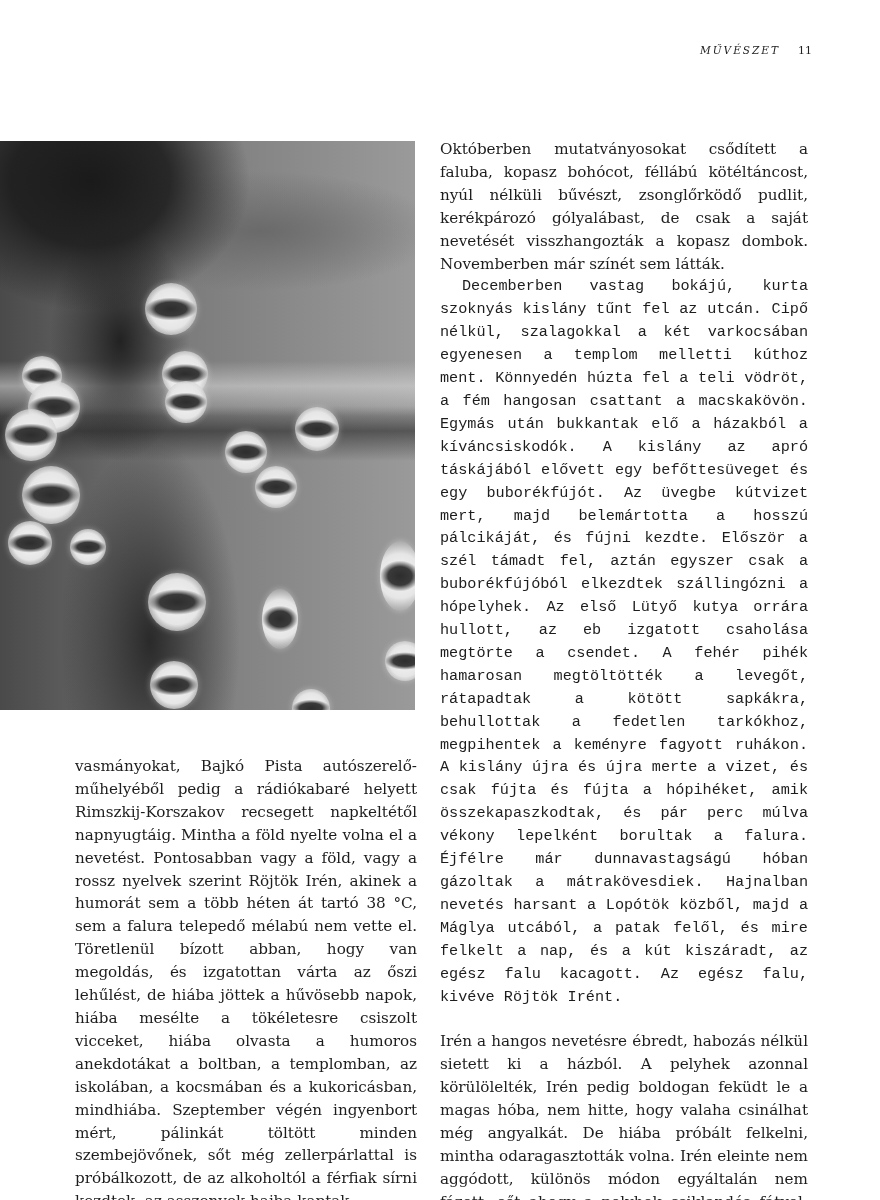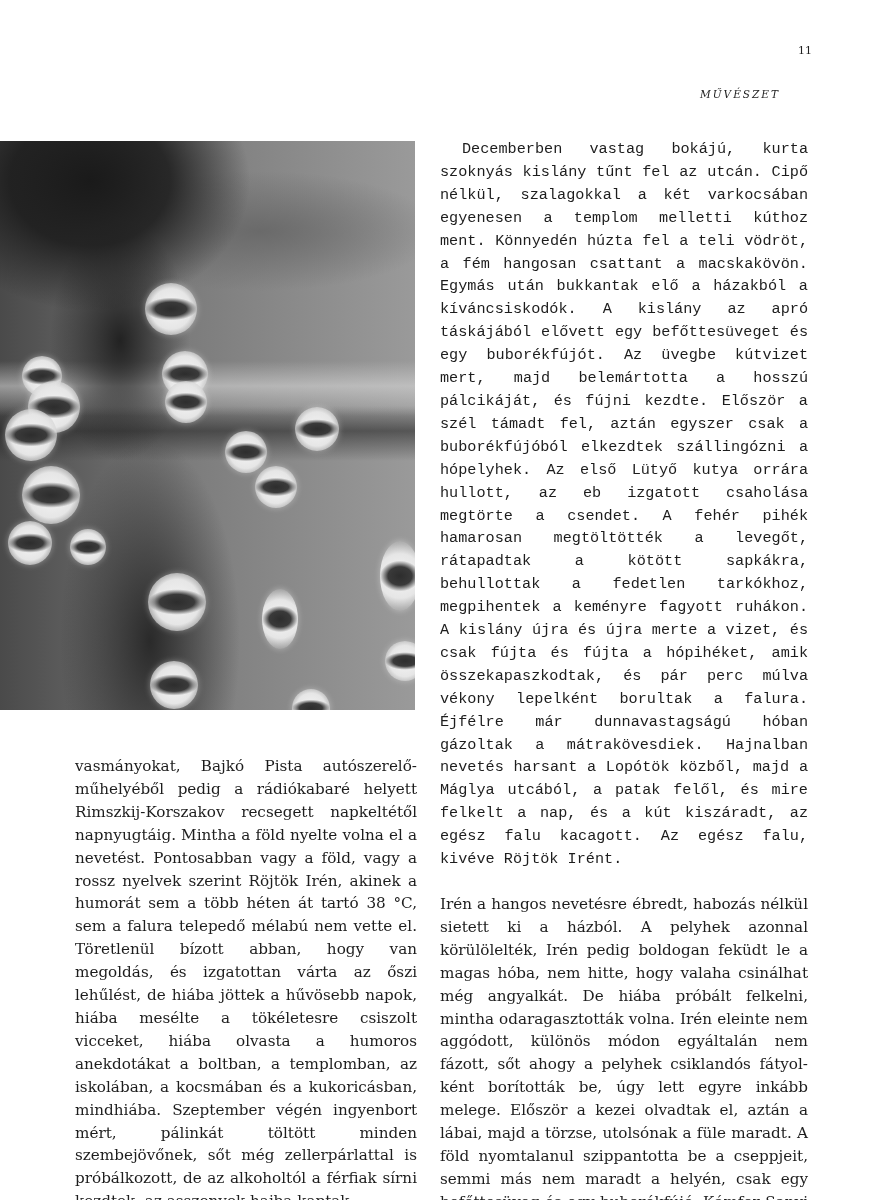--- a/index.html
+++ b/index.html
@@ -3,21 +3,21 @@
   <meta charset="utf-8">
   <style>
     html, body { margin: 0; padding: 0; }
     body {
       width: 880px; height: 1200px; background: #ffffff; position: relative; overflow: hidden;
       color: #1d1d1d;
       font-family: "DejaVu Serif", "Liberation Serif", serif;
     }
     .running-head {
       position: absolute; top: 44px; right: 100px; font-size: 10.5px; letter-spacing: 2px;
-      font-style: italic; font-family: "DejaVu Serif", serif; color: #222; margin-top: 44px;
+      font-style: italic; font-family: "DejaVu Serif", serif; color: #222;
     }
     .page-num {
       position: absolute; top: 44px; right: 68px; font-size: 11px; font-family: "DejaVu Serif", serif; color: #222;
     }
     .photo {
       position: absolute; left: 0; top: 141px; width: 415px; height: 569px; overflow: hidden;
       background:
         radial-gradient(ellipse 160px 130px at 90px 40px, #1a1a1a 0%, rgba(26,26,26,0.85) 50%, rgba(26,26,26,0) 100%),
         radial-gradient(ellipse 70px 120px at 120px 200px, #222 0%, rgba(34,34,34,0) 100%),
         radial-gradient(ellipse 90px 200px at 150px 500px, #2a2a2a 0%, rgba(42,42,42,0) 100%),
@@ -68,15 +68,16 @@
   <div class="bubble" style="left:150px;top:520px;width:48px;height:48px;"></div>
   <div class="bubble" style="left:292px;top:548px;width:38px;height:38px;"></div>
   <div class="bubble" style="left:385px;top:500px;width:40px;height:40px;"></div>
 </div>
 
 <div class="col col-left">
   <p>vasmányokat, Bajkó Pista autószerelő-műhelyéből pedig a rádiókabaré helyett Rimszkij-Korszakov recsegett napkeltétől napnyugtáig. Mintha a föld nyelte volna el a nevetést. Pontosabban vagy a föld, vagy a rossz nyelvek szerint Röjtök Irén, akinek a humorát sem a több héten át tartó 38 °C, sem a falura telepedő mélabú nem vette el. Töretlenül bí­zott abban, hogy van megoldás, és izgatottan várta az őszi lehűlést, de hiába jöttek a hűvösebb napok, hiába mesélte a tökéletesre csiszolt vicceket, hiába olvasta a humoros anekdotákat a boltban, a temp­lomban, az iskolában, a kocsmában és a kukori­cásban, mindhiába. Szeptember végén ingyenbort mért, pálinkát töltött minden szembejövőnek, sőt még zellerpárlattal is próbálkozott, de az alkoholtól a férfiak sírni kezdtek, az asszonyok hajba kaptak.</p>
 </div>
 
 <div class="col col-right">
+  <p>Októberben mutatványosokat csődített a faluba, kopasz bohócot, féllábú kötéltáncost, nyúl nélküli bűvészt, zsonglőrködő pudlit, kerékpározó gólya­lábast, de csak a saját nevetését visszhangozták a ko­pasz dombok. Novemberben már színét sem látták.</p>
   <p class="indent">Decemberben vastag bokájú, kurta szoknyás kis­lány tűnt fel az utcán. Cipő nélkül, szalagokkal a két varkocsában egyenesen a templom melletti kúthoz ment. Könnyedén húzta fel a teli vödröt, a fém han­gosan csattant a macskakövön. Egymás után buk­kantak elő a házakból a kíváncsiskodók. A kislány az apró táskájából elővett egy befőttesüveget és egy buborékfújót. Az üvegbe kútvizet mert, majd bele­mártotta a hosszú pálcikáját, és fújni kezdte. Először a szél támadt fel, aztán egyszer csak a buborékfújóból elkezdtek szállingózni a hópelyhek. Az első Lütyő ku­tya orrára hullott, az eb izgatott csaholása megtörte a csendet. A fehér pihék hamarosan megtöltötték a levegőt, rátapadtak a kötött sapkákra, behullottak a fedetlen tarkókhoz, megpihentek a keményre fagyott ruhákon. A kislány újra és újra merte a vizet, és csak fújta és fújta a hópihéket, amik összekapaszkodtak, és pár perc múlva vékony lepelként borultak a falu­ra. Éjfélre már dunnavastagságú hóban gázoltak a mátrakövesdiek. Hajnalban nevetés harsant a Lopó­tök közből, majd a Máglya utcából, a patak felől, és mire felkelt a nap, és a kút kiszáradt, az egész falu kacagott. Az egész falu, kivéve Röjtök Irént.</p>
   <p class="gap"><span>Irén a hangos nevetésre ébredt, habozás nélkül sie­tett ki a házból. A pelyhek azonnal körülölelték, Irén pedig boldogan feküdt le a magas hóba, nem hitte, hogy valaha csinálhat még angyalkát. De hiába próbált felkelni, mintha odaragasztották volna. Irén eleinte nem aggódott, különös módon egyáltalán nem fázott, sőt ahogy a pelyhek csiklandós fátyol­ként borították be, úgy lett egyre inkább melege. Először a kezei olvadtak el, aztán a lábai, majd a törzse, utolsónak a füle maradt. A föld nyomtalanul szippantotta be a cseppjeit, semmi más nem maradt a helyén, csak egy befőttesüveg és egy buborékfújó. Kámfor Sanyi találta meg, aki azóta is minden kocs­mába tévedőnek mosolyogva mutatja meg kincseit és a tökéletesen működő csaptelepeket.</span></p>
 </div>
 
 </body></html>

